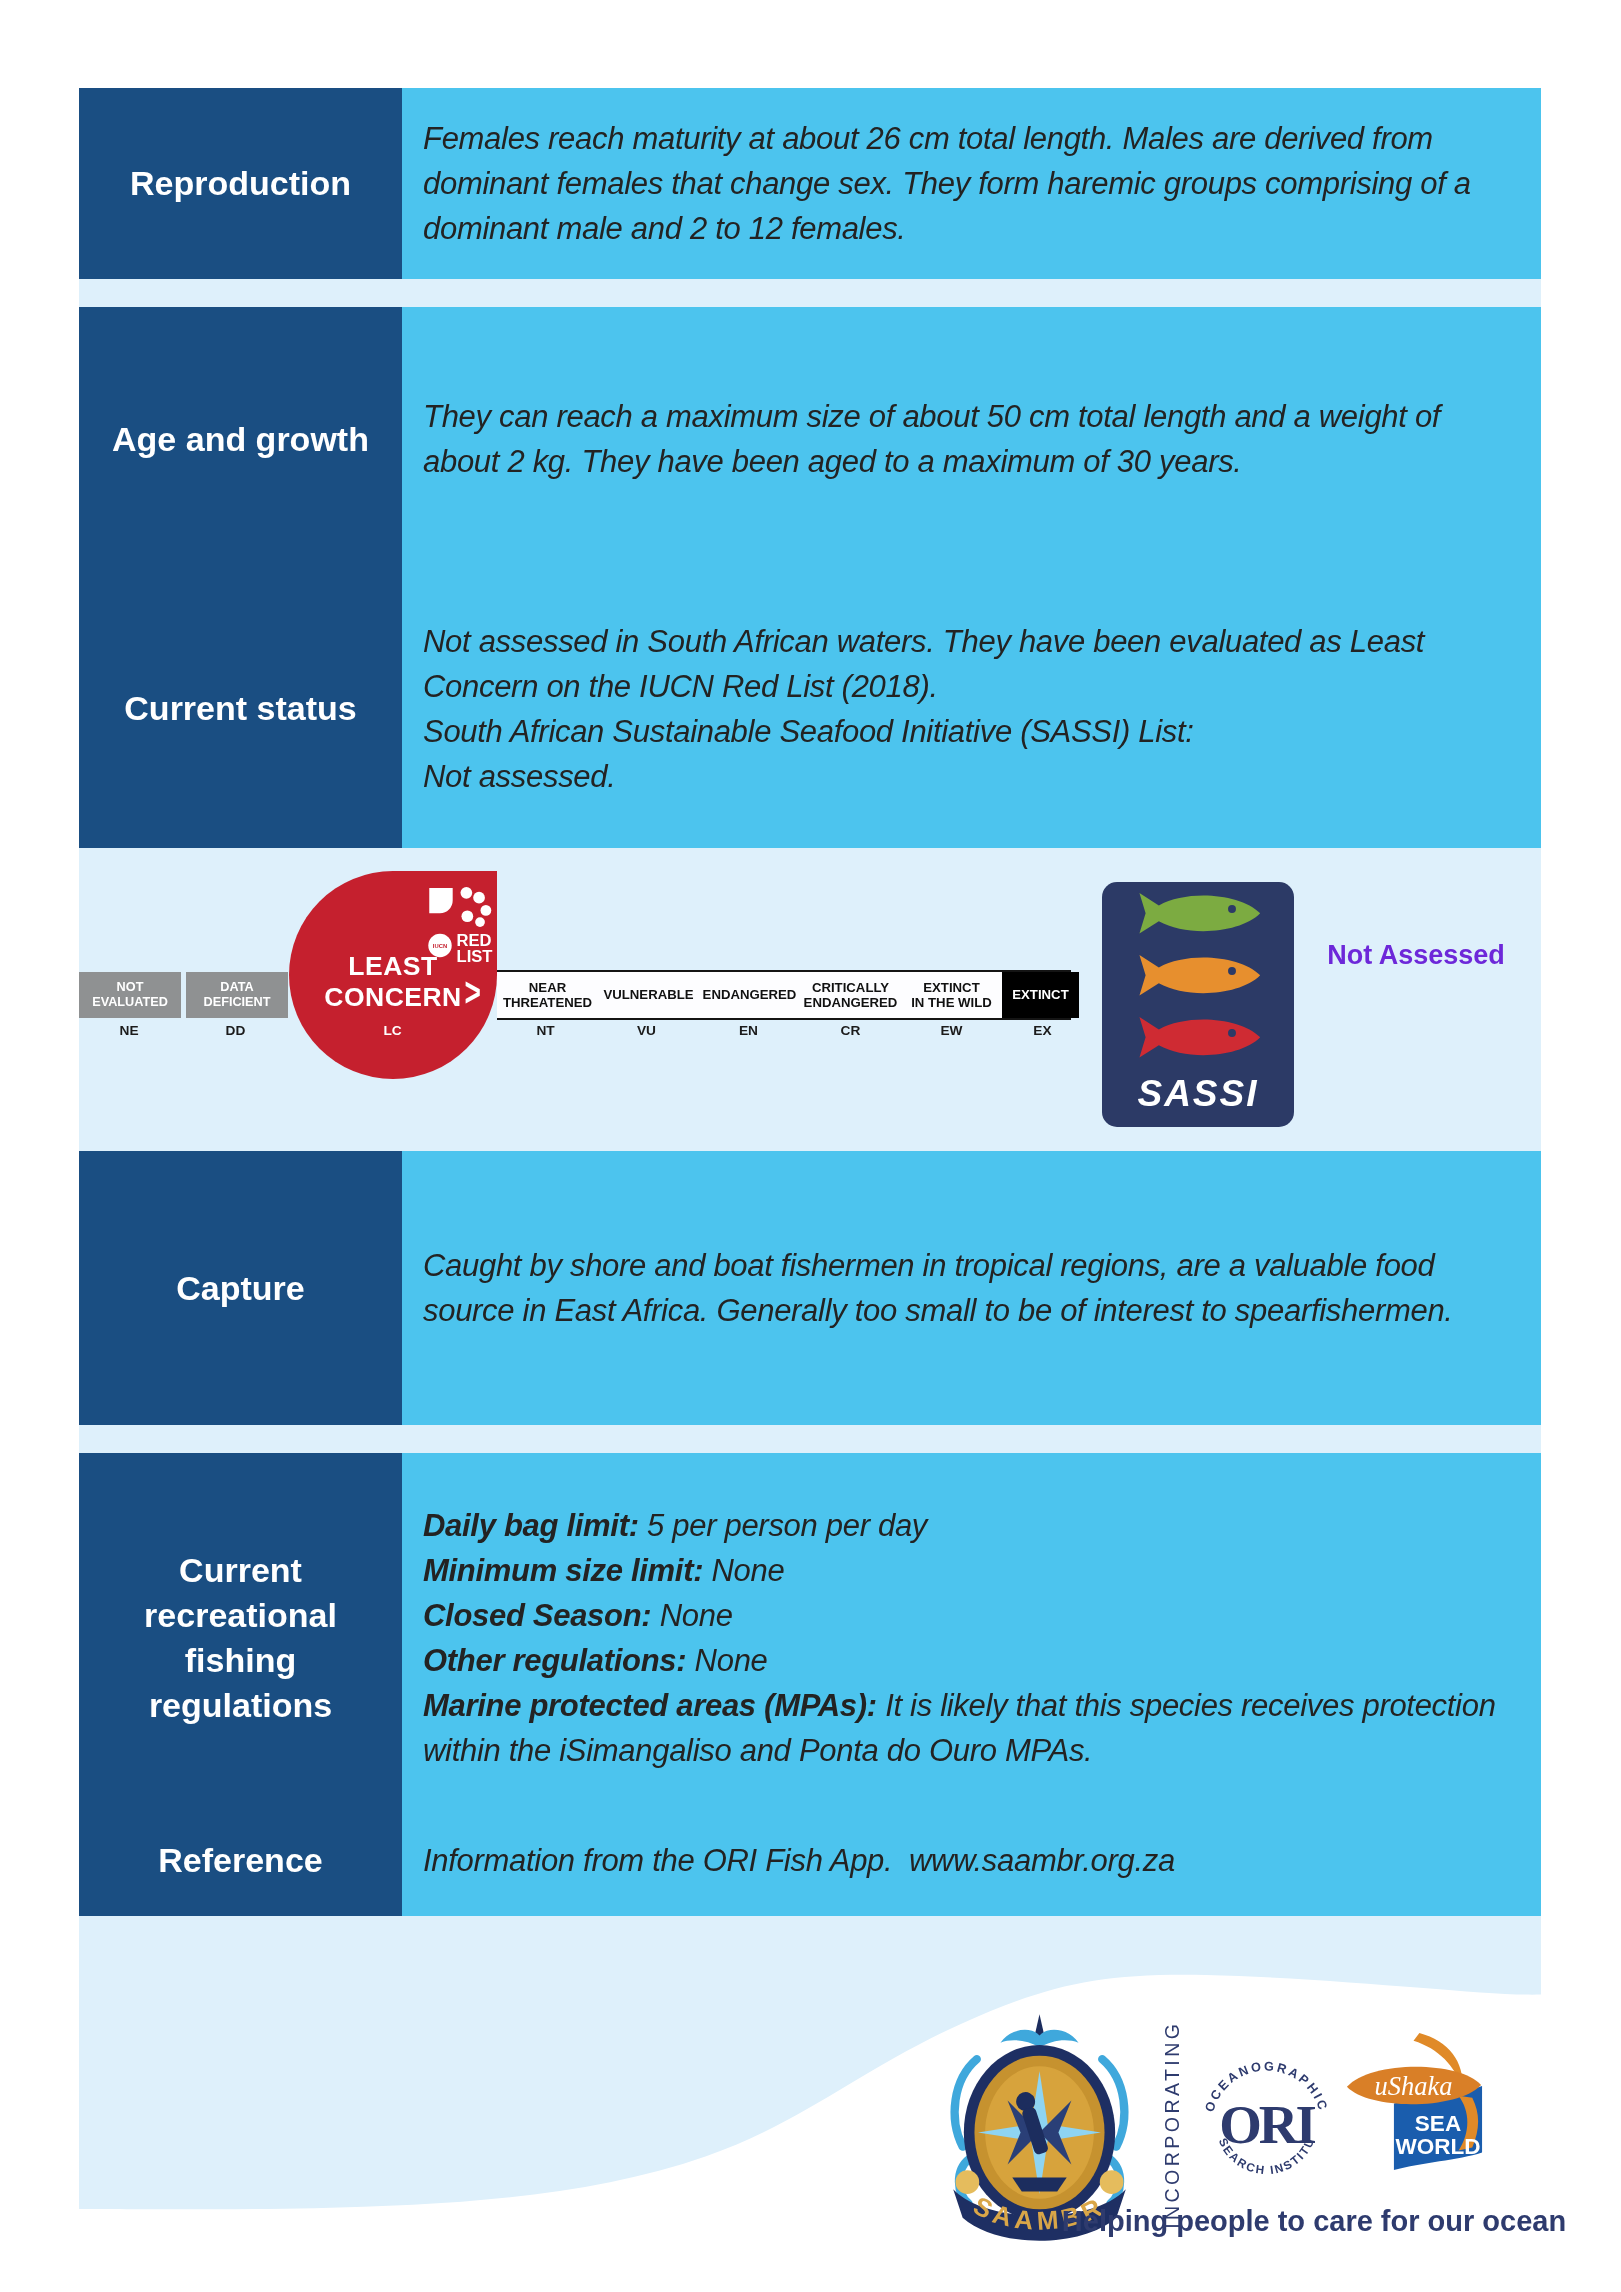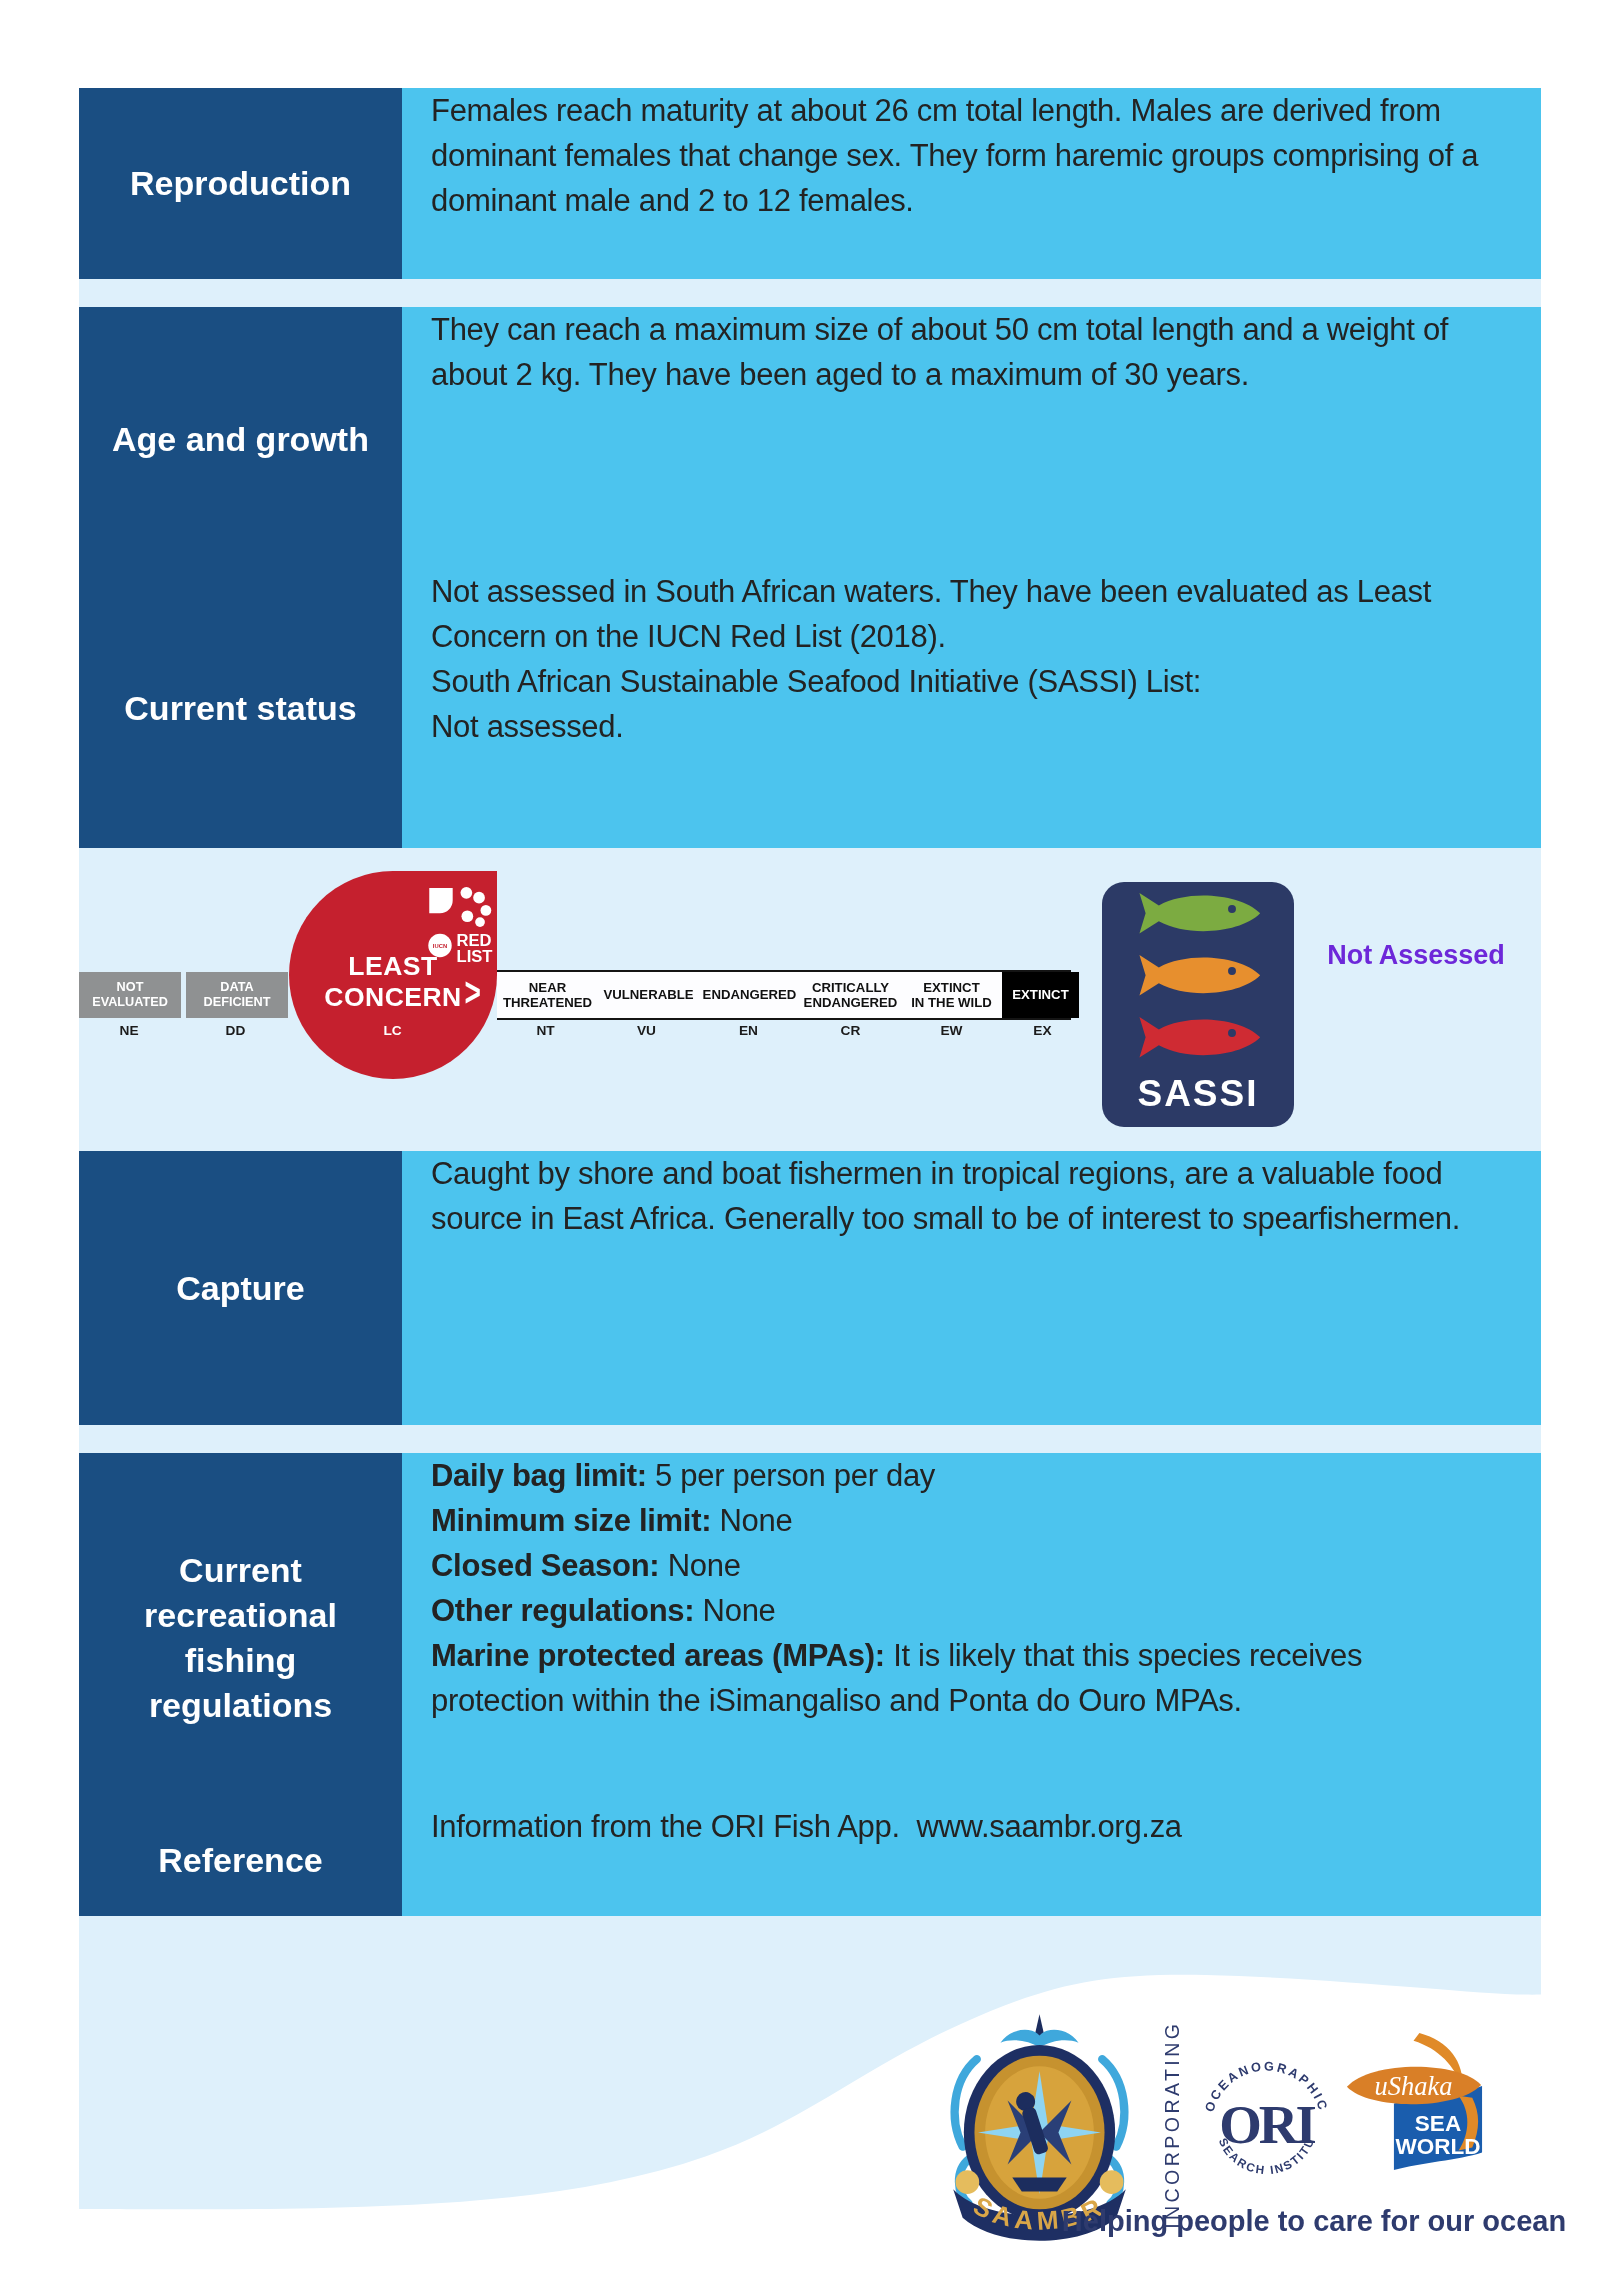--- a/index.html
+++ b/index.html
@@ -3,22 +3,22 @@
 <meta charset="utf-8">
 <style>
   html,body{margin:0;padding:0;background:#ffffff;}
   #canvas{position:relative;width:1621px;height:2293px;background:#ffffff;overflow:hidden;
           font-family:"Liberation Sans", sans-serif;}
   #panel-backdrop{position:absolute;left:79px;top:88px;width:1462px;height:1877px;background:#def0fb;}
   .row{position:absolute;left:79px;width:1462px;display:flex;}
   .label-cell{width:323px;flex:0 0 323px;background:#1a4e82;color:#ffffff;display:flex;
               align-items:center;justify-content:center;text-align:center;font-weight:bold;
               font-size:34px;line-height:1.32;padding:0 25.5px;box-sizing:border-box;}
-  .content-cell{flex:1;background:#4cc4ee;display:flex;flex-direction:column;justify-content:flex-start;
-                padding:0 45px 0 29px;box-sizing:border-box;}
+  .content-cell{flex:1;background:#4cc4ee;display:flex;flex-direction:column;justify-content:center;
+                padding:0 45px 0 21px;box-sizing:border-box;font-style:italic;}
   .content-cell p{margin:0;font-size:31px;line-height:45px;color:#232323;letter-spacing:-0.3px;}
   .content-cell p b{font-weight:bold;}
   
   #iucn-row{position:absolute;left:79px;top:866px;width:1462px;height:270px;}
   .iucn-gray-box{position:absolute;top:106px;height:46px;background:#8f9192;color:#ffffff;
                  display:flex;flex-direction:column;align-items:center;justify-content:center;
                  font-size:12.7px;font-weight:bold;line-height:1.2;text-align:center;}
   #iucn-band{position:absolute;left:418px;top:104px;width:574px;height:50px;box-sizing:border-box;
              background:#fdfdff;border-top:2px solid #141414;border-bottom:2px solid #141414;
              display:flex;}
@@ -29,22 +29,22 @@
   #lc-circle{position:absolute;left:210px;top:4.9px;width:208px;height:208px;background:#c5202e;
              border-radius:50%;border-top-right-radius:0;}
   #lc-text{position:absolute;left:0;top:80px;width:208px;text-align:center;color:#ffffff;
            font-weight:bold;font-size:26.5px;line-height:31px;letter-spacing:0.5px;}
   #lc-chevron{position:absolute;left:174px;top:102px;color:#ffffff;font-weight:bold;font-size:33px;
               transform:scale(0.85,1.25);}
   .scale-code{position:absolute;top:157px;width:59px;text-align:center;font-size:13.7px;
               font-weight:bold;color:#1b1b1b;}
   .scale-code.on-red{color:#ffffff;}
   #sassi-logo{position:absolute;left:1023px;top:15.7px;width:192px;height:245px;background:#2c3a66;
-              border-radius:22px;display:flex;flex-direction:column;align-items:center;
-              justify-content:center;padding-bottom:11.8px;box-sizing:border-box;}
+              border-radius:15px;display:flex;flex-direction:column;align-items:center;
+              justify-content:center;padding-bottom:11.8px;box-sizing:border-box;font-style:italic;}
   #sassi-logo svg.fish{display:block;margin:3.9px 0;}
   #sassi-word{color:#ffffff;font-weight:bold;font-size:37px;letter-spacing:2px;margin-top:3.9px;}
   #not-assessed{position:absolute;left:1229px;top:67px;width:216px;text-align:center;
                 font-size:27px;font-weight:bold;color:#6d28d9;line-height:45px;}
   
   #footer-wave{position:absolute;left:79px;top:1965px;}
   #incorporating{position:absolute;left:1055px;top:2113px;width:235px;height:23.5px;text-align:center;
                  transform:rotate(-90deg);color:#2e3b6e;font-size:19.6px;letter-spacing:3.4px;
                  font-weight:500;}
   #tagline{position:absolute;left:1059px;top:2205px;width:510px;text-align:center;color:#2e3b6e;

